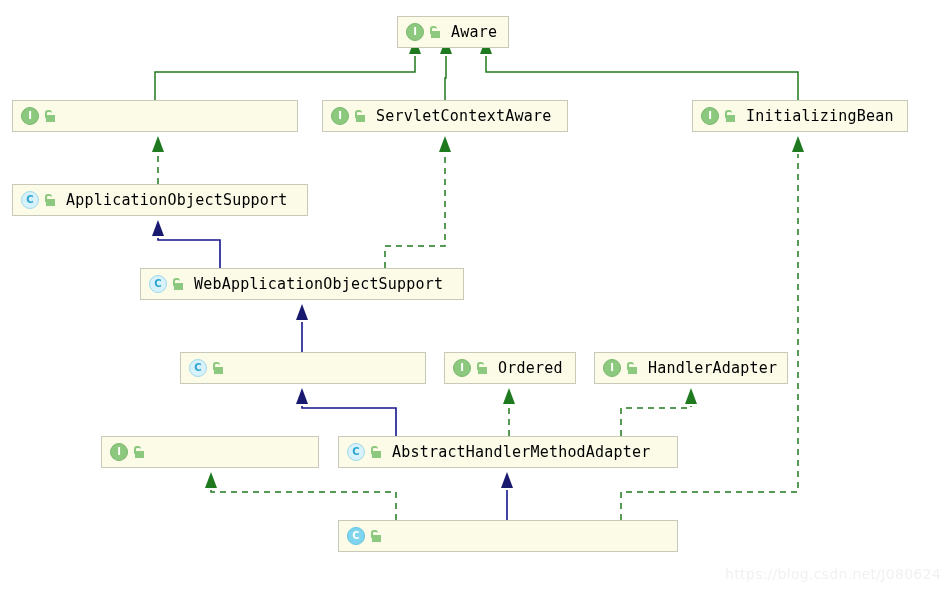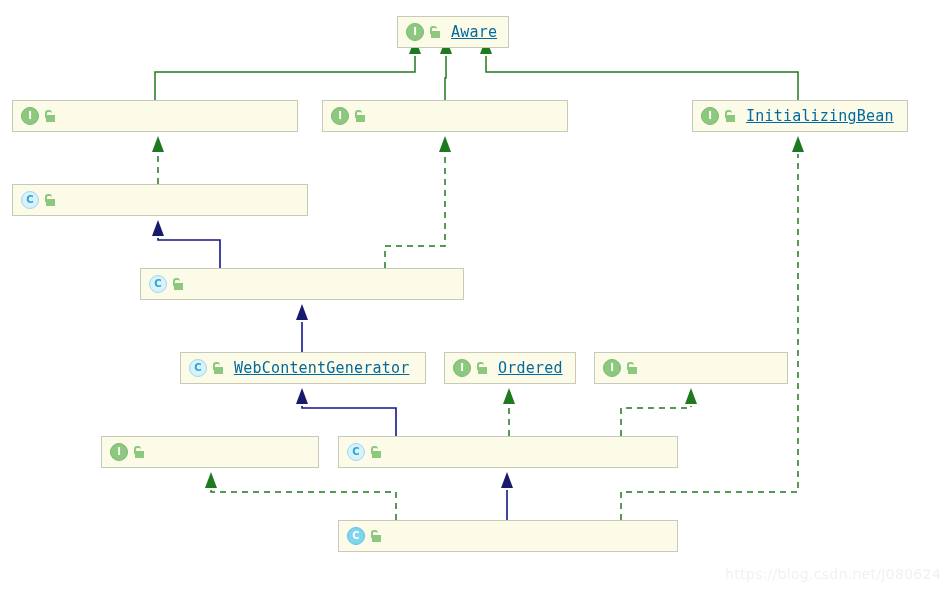--- a/index.html
+++ b/index.html
@@ -87,23 +87,22 @@
     height: 6px;
     border: 2px solid #8cc97f;
     border-bottom: none;
     border-right: none;
     border-top-left-radius: 3px;
     border-top-right-radius: 3px;
   }
   .node-label {
     margin-left: 10px;
     font-size: 15px;
-    color: #0369a1;
+    color: #000000;
     letter-spacing: 0.2px;
-    text-decoration: underline;
   }
   #watermark {
     position: absolute;
     right: 8px;
     bottom: 8px;
     font-family: "DejaVu Sans", "Liberation Sans", sans-serif;
     font-size: 14px;
     color: #f1f1f1;
     letter-spacing: 0.3px;
     z-index: 2;
@@ -195,79 +194,83 @@
         <span class="lock-shackle"></span>
         <span class="lock-body"></span>
       </span>
     </div>
     <div class="uml-node" style="left: 322px; top: 100px; width: 246px;">
       <span class="node-icon icon-interface">I</span>
       <span class="lock-icon">
         <span class="lock-shackle"></span>
         <span class="lock-body"></span>
       </span>
+      <span class="node-label">ServletContextAware</span>
     </div>
     <div class="uml-node" style="left: 692px; top: 100px; width: 216px;">
       <span class="node-icon icon-interface">I</span>
       <span class="lock-icon">
         <span class="lock-shackle"></span>
         <span class="lock-body"></span>
       </span>
       <span class="node-label">InitializingBean</span>
     </div>
     <div class="uml-node" style="left: 12px; top: 184px; width: 296px;">
       <span class="node-icon icon-class">C</span>
       <span class="lock-icon">
         <span class="lock-shackle"></span>
         <span class="lock-body"></span>
       </span>
+      <span class="node-label">ApplicationObjectSupport</span>
     </div>
     <div class="uml-node" style="left: 140px; top: 268px; width: 324px;">
       <span class="node-icon icon-class">C</span>
       <span class="lock-icon">
         <span class="lock-shackle"></span>
         <span class="lock-body"></span>
       </span>
+      <span class="node-label">WebApplicationObjectSupport</span>
     </div>
     <div class="uml-node" style="left: 180px; top: 352px; width: 246px;">
       <span class="node-icon icon-class">C</span>
       <span class="lock-icon">
         <span class="lock-shackle"></span>
         <span class="lock-body"></span>
       </span>
-      <span class="node-label">WebContentGenerator</span>
     </div>
     <div class="uml-node" style="left: 444px; top: 352px; width: 132px;">
       <span class="node-icon icon-interface">I</span>
       <span class="lock-icon">
         <span class="lock-shackle"></span>
         <span class="lock-body"></span>
       </span>
       <span class="node-label">Ordered</span>
     </div>
     <div class="uml-node" style="left: 594px; top: 352px; width: 194px;">
       <span class="node-icon icon-interface">I</span>
       <span class="lock-icon">
         <span class="lock-shackle"></span>
         <span class="lock-body"></span>
       </span>
+      <span class="node-label">HandlerAdapter</span>
     </div>
     <div class="uml-node" style="left: 101px; top: 436px; width: 218px;">
       <span class="node-icon icon-interface">I</span>
       <span class="lock-icon">
         <span class="lock-shackle"></span>
         <span class="lock-body"></span>
       </span>
     </div>
     <div class="uml-node" style="left: 338px; top: 436px; width: 340px;">
       <span class="node-icon icon-class">C</span>
       <span class="lock-icon">
         <span class="lock-shackle"></span>
         <span class="lock-body"></span>
       </span>
+      <span class="node-label">AbstractHandlerMethodAdapter</span>
     </div>
     <div class="uml-node" style="left: 338px; top: 520px; width: 340px;">
       <span class="node-icon icon-class-current">C</span>
       <span class="lock-icon">
         <span class="lock-shackle"></span>
         <span class="lock-body"></span>
       </span>
     </div>
     <div id="watermark">https://blog.csdn.net/J080624</div>
 </div>

